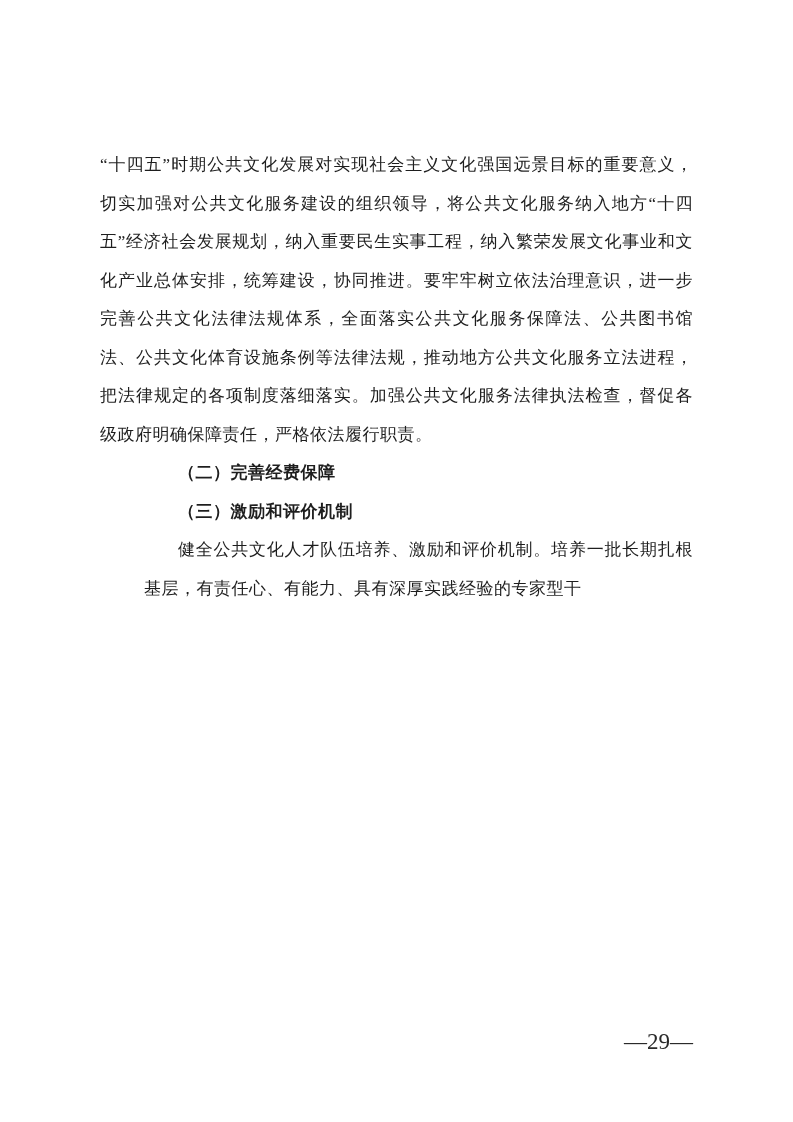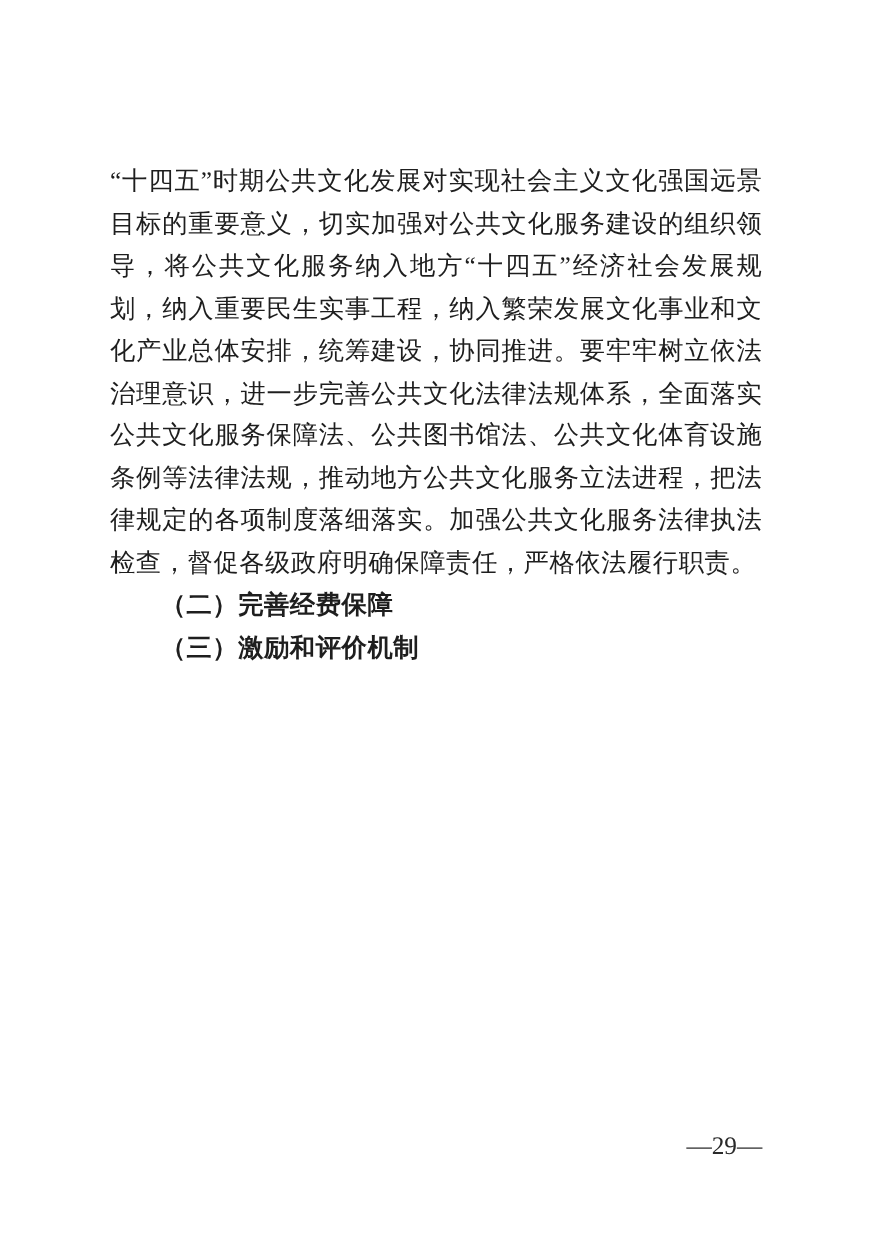--- a/index.html
+++ b/index.html
@@ -17,30 +17,31 @@
   }
   .text-block {
     position: absolute;
     left: 100px;
     top: 146px;
     width: 593px;
   }
   .para {
     margin: 0;
     padding: 0;
-    font-size: 23px;
+    font-size: 17px;
     line-height: 38.5px;
     color: #1e1e1e;
     text-align: justify;
     text-justify: inter-ideograph;
     letter-spacing: 0.5px;
     font-family: "Liberation Serif", "DejaVu Serif", serif;
   }
   .para.indent {
     text-indent: 2em;
+    margin-left: 44px;
   }
   .para.heading {
     font-weight: bold;
     text-align: left;
   }
   .page-number {
     position: absolute;
     top: 1031px;
     right: 100px;
     font-size: 23px;
@@ -51,15 +52,16 @@
   }
 </style>
 </head>
 <body>
 
 <div class="page">
   <main class="text-block">
       <p class="para body">“十四五”时期公共文化发展对实现社会主义文化强国远景目标的重要意义，切实加强对公共文化服务建设的组织领导，将公共文化服务纳入地方“十四五”经济社会发展规划，纳入重要民生实事工程，纳入繁荣发展文化事业和文化产业总体安排，统筹建设，协同推进。要牢牢树立依法治理意识，进一步完善公共文化法律法规体系，全面落实公共文化服务保障法、公共图书馆法、公共文化体育设施条例等法律法规，推动地方公共文化服务立法进程，把法律规定的各项制度落细落实。加强公共文化服务法律执法检查，督促各级政府明确保障责任，严格依法履行职责。</p>
       <p class="para heading indent">（二）完善经费保障</p>
       <p class="para heading indent">（三）激励和评价机制</p>
+      <p class="para body indent">健全公共文化人才队伍培养、激励和评价机制。培养一批长期扎根基层，有责任心、有能力、具有深厚实践经验的专家型干</p>
     </main>
   <div class="page-number">—29—</div>
 </div>
 
 </body></html>

